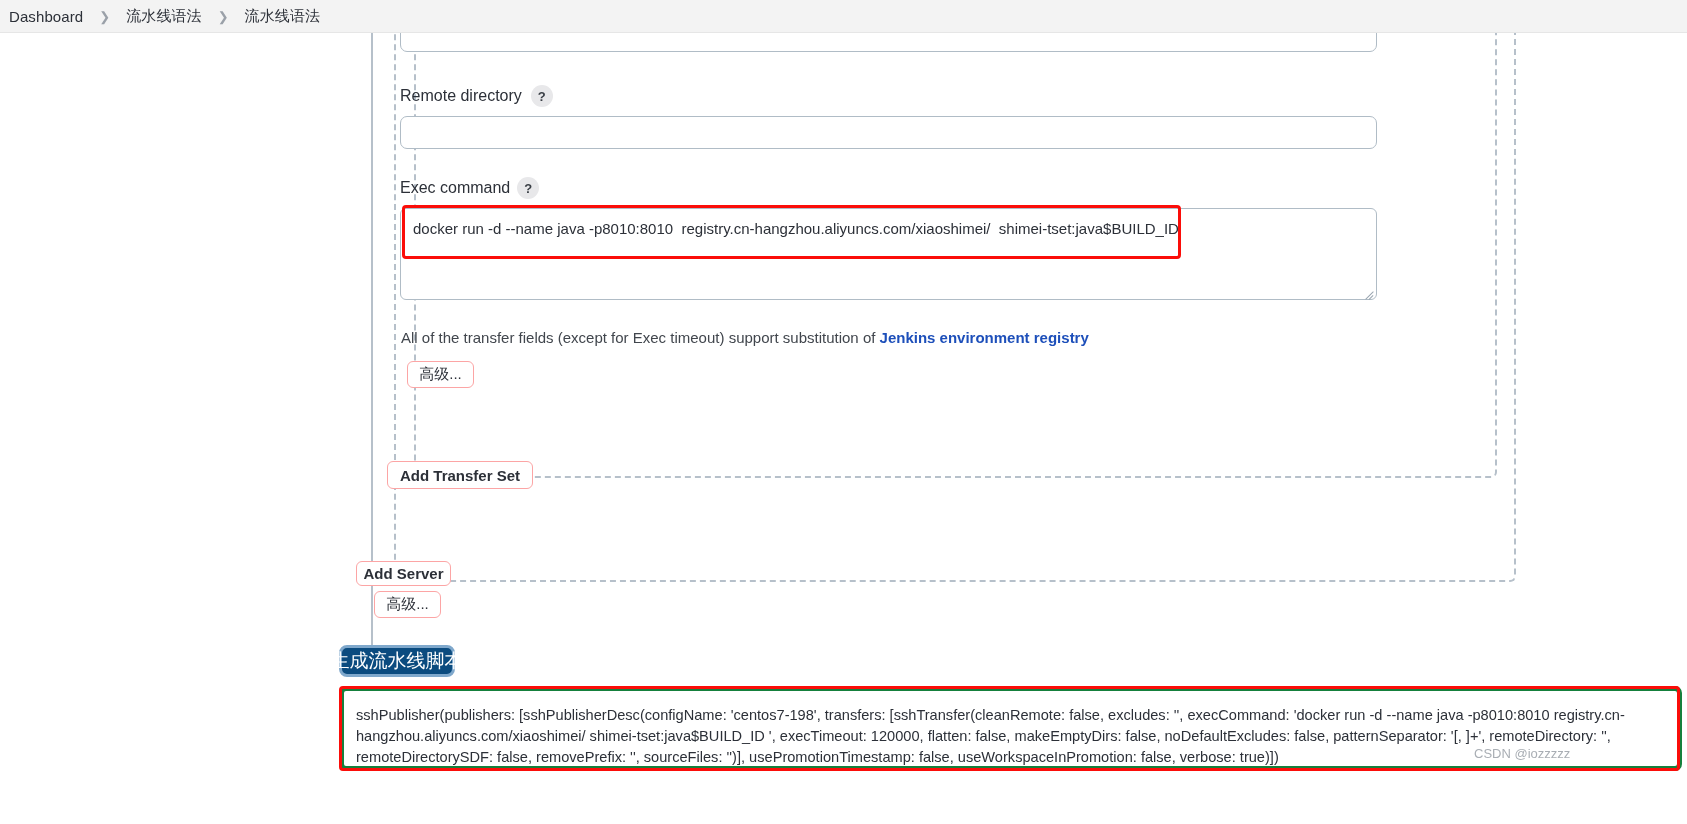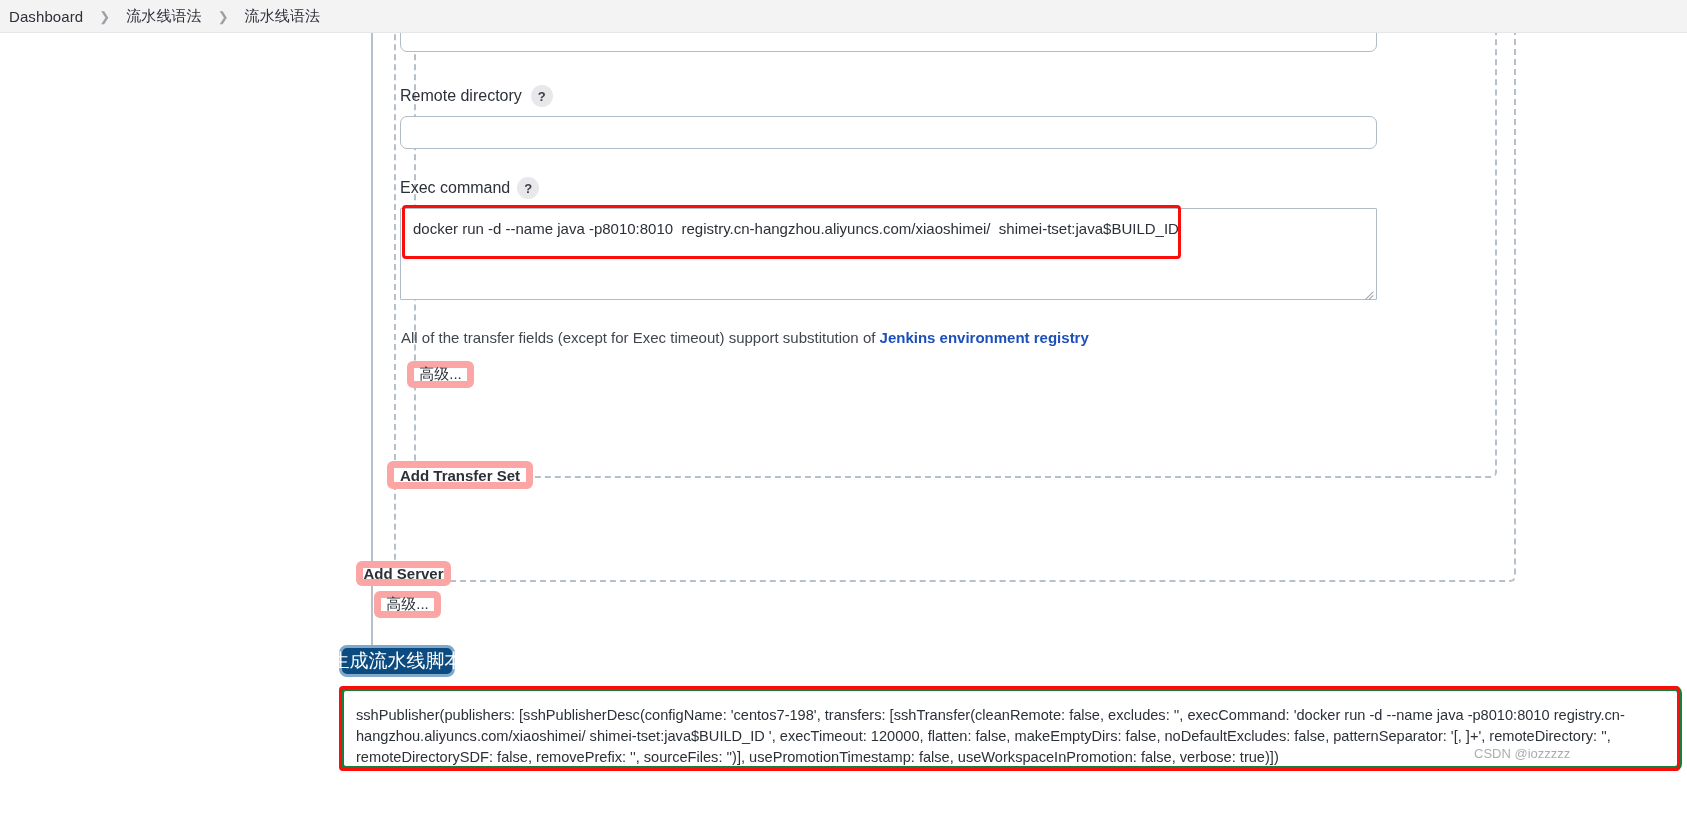--- a/index.html
+++ b/index.html
@@ -112,21 +112,21 @@
     outline: none;
     font-family: "Liberation Sans", sans-serif;
     font-size: 15px;
     color: #2c3038;
     padding: 6px 12px;
   }
 
   .area-input {
     position: absolute;
     border: 1px solid #b0bcc6;
-    border-radius: 1px;
+    border-radius: 6px;
     background: #ffffff;
     outline: none;
     resize: none;
     font-family: "Liberation Sans", sans-serif;
     font-size: 15px;
     color: #2c3038;
     padding: 10px 12px;
     line-height: 1.35;
     overflow: hidden;
   }
@@ -170,21 +170,21 @@
   .hint-text a {
     color: #1d4fba;
     text-decoration: none;
     font-weight: bold;
   }
 
   
   .btn {
     position: absolute;
     background: #ffffff;
-    border: 7px solid #fca5a5;
+    border: 1px solid #fca5a5;
     border-radius: 6px;
     color: #2c3038;
     font-family: "Liberation Sans", sans-serif;
     font-size: 15px;
     font-weight: bold;
     cursor: pointer;
     display: flex;
     align-items: center;
     justify-content: center;
     white-space: nowrap;

